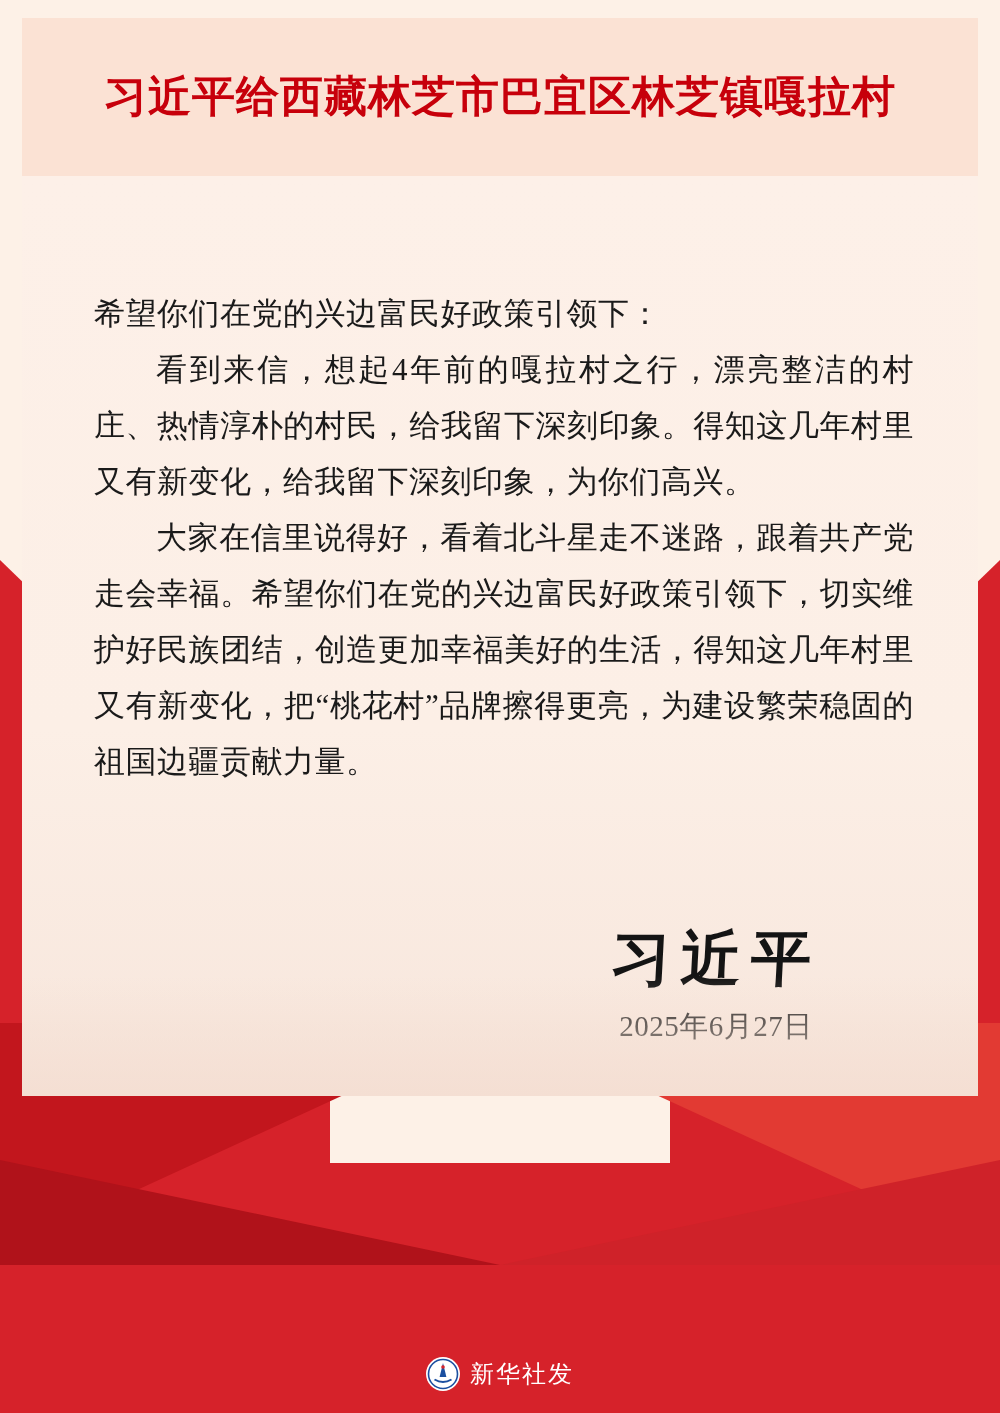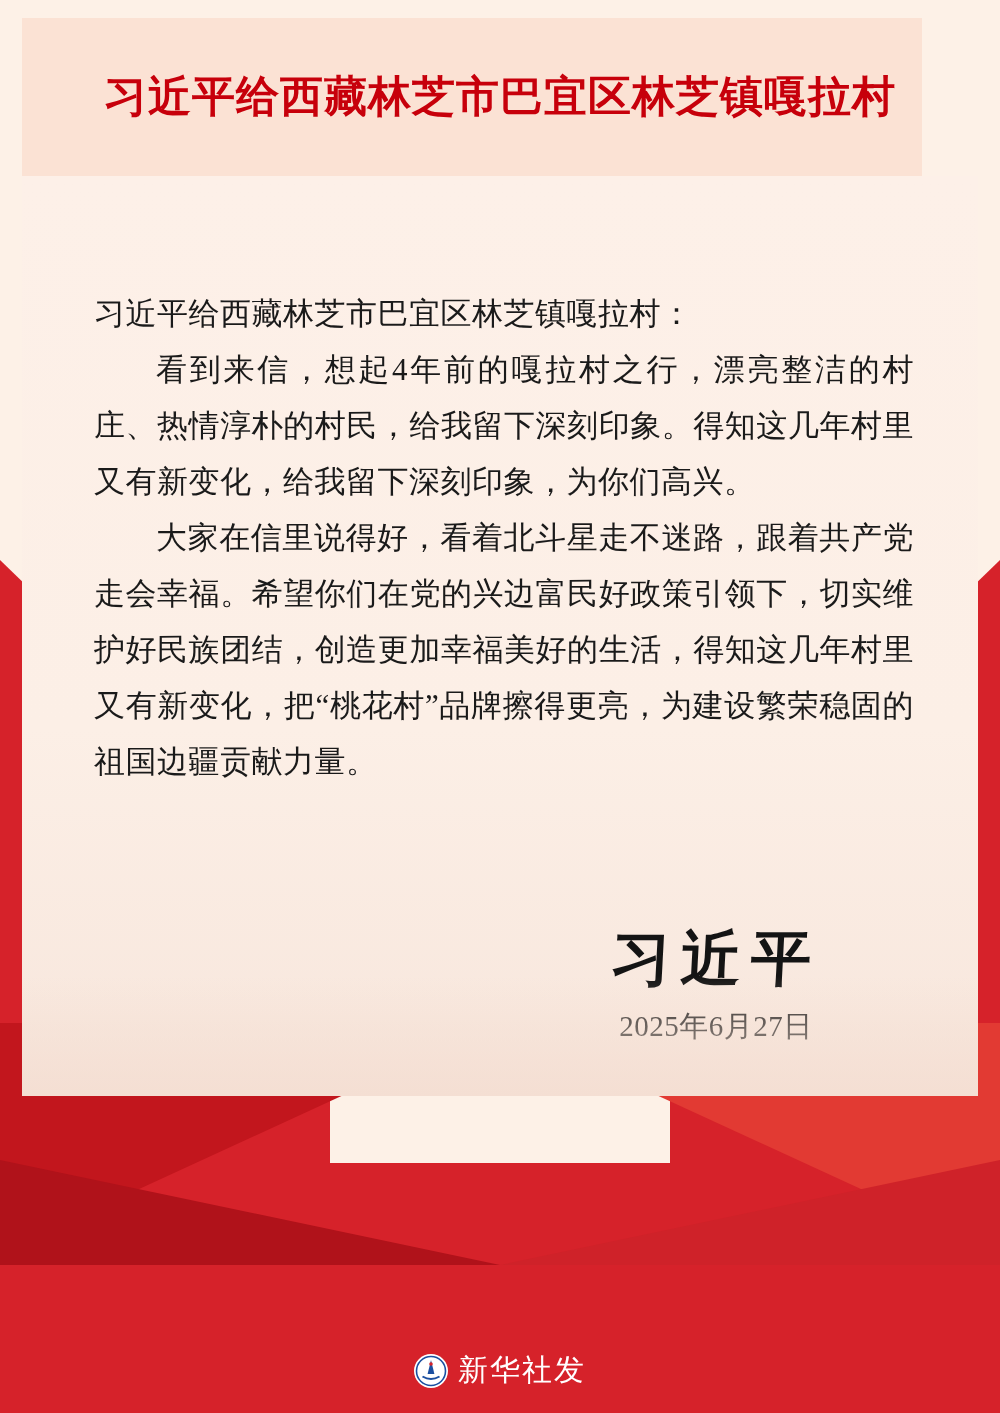--- a/index.html
+++ b/index.html
@@ -20,25 +20,24 @@
     height: 1413px;
     background: #fdf1e7;
     overflow: hidden;
   }
 
   
   .banner {
     position: absolute;
     left: 22px;
     top: 18px;
-    width: 876px;
+    width: 956px;
     height: 158px;
     background: linear-gradient(180deg, #fbe2d4 0%, #fbe2d4 100%);
     background-color: #fbe3d6;
-    padding-left: 24px;
   }
   .banner-inner {
     position: absolute;
     left: 0;
     top: 0;
     width: 956px;
     height: 158px;
     display: flex;
     flex-direction: column;
     align-items: center;
@@ -226,21 +225,21 @@
     position: relative;
     display: inline-block;
   }
   .logo-circle svg {
     position: absolute;
     left: 0;
     top: 0;
   }
   .footer-text {
     color: #ffffff;
-    font-size: 30px;
+    font-size: 24px;
     letter-spacing: 2px;
   }
 </style>
 </head>
 <body>
 
 <div id="poster">
 
   <div class="env-left"></div>
   <div class="env-right"></div>
@@ -254,21 +253,21 @@
   <div class="env-bottom-strip"></div>
 
   <div class="banner">
     <div class="banner-inner">
       <div class="banner-line">习近平给西藏林芝市巴宜区林芝镇嘎拉村</div>
     </div>
   </div>
 
   <div class="paper">
     <div class="letter-body">
-      <p>习近平给西藏林芝市巴宜区林芝镇嘎拉村：</p>
+      <p>希望你们在党的兴边富民好政策引领下：</p>
       <p class="indent">看到来信，想起4年前的嘎拉村之行，漂亮整洁的村庄、热情淳朴的村民，给我留下深刻印象。得知这几年村里又有新变化，给我留下深刻印象，为你们高兴。</p>
       <p class="indent">大家在信里说得好，看着北斗星走不迷路，跟着共产党走会幸福。希望你们在党的兴边富民好政策引领下，切实维护好民族团结，创造更加幸福美好的生活，得知这几年村里又有新变化，把“桃花村”品牌擦得更亮，为建设繁荣稳固的祖国边疆贡献力量。</p>
     </div>
 
     <div class="signature">
       <div class="sign-name">习近平</div>
       <div class="sign-date">2025年6月27日</div>
     </div>
   </div>
 

